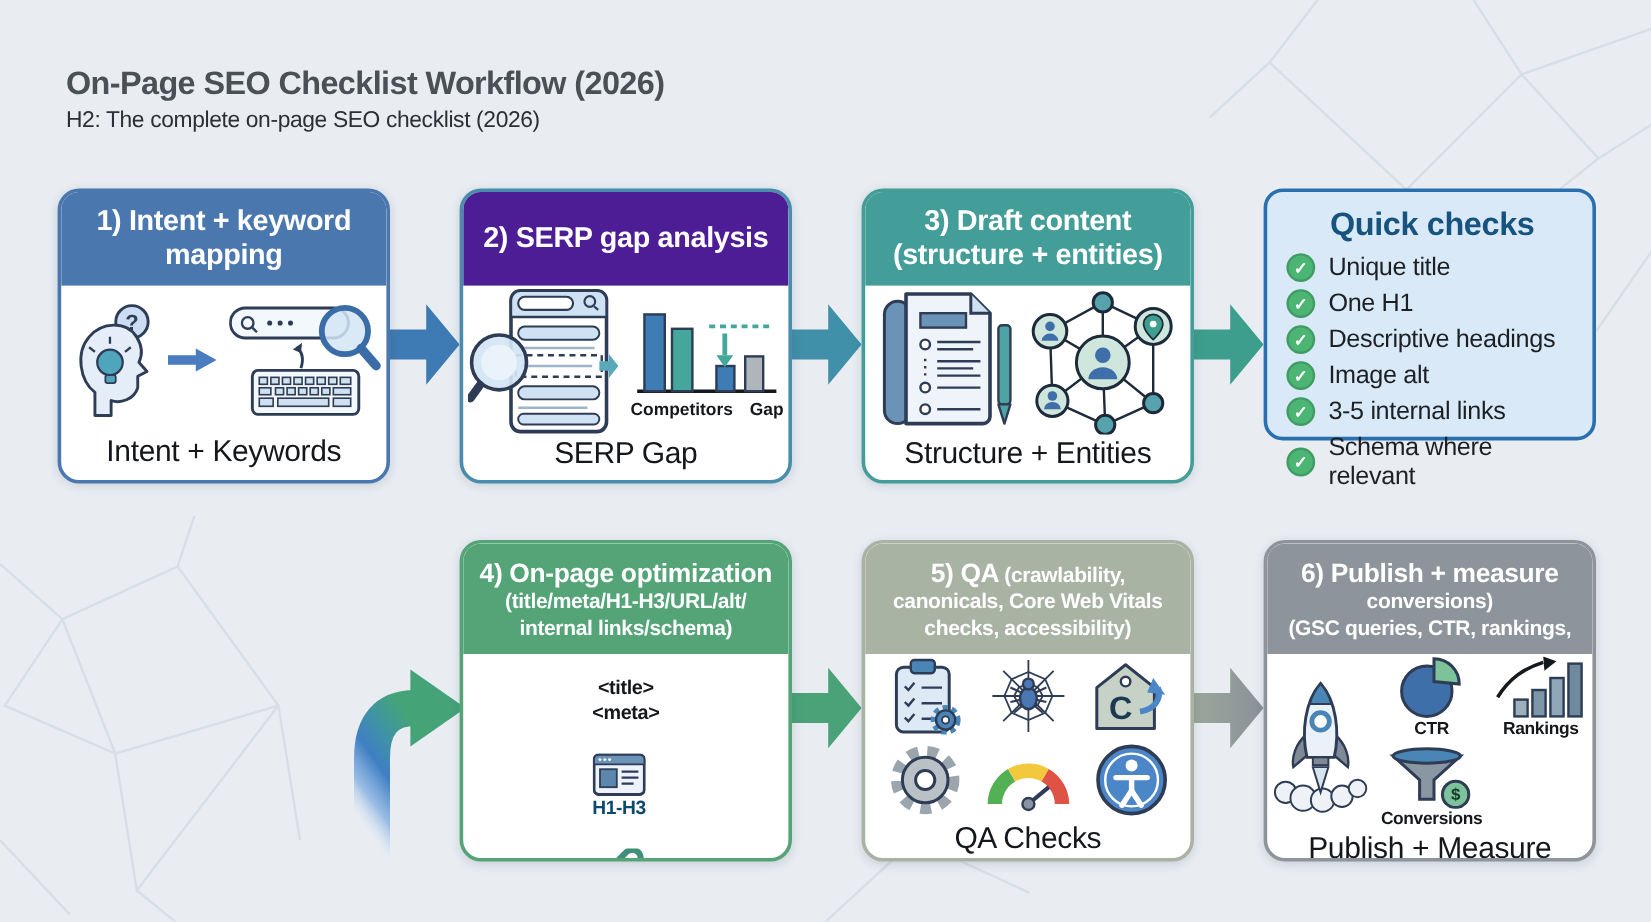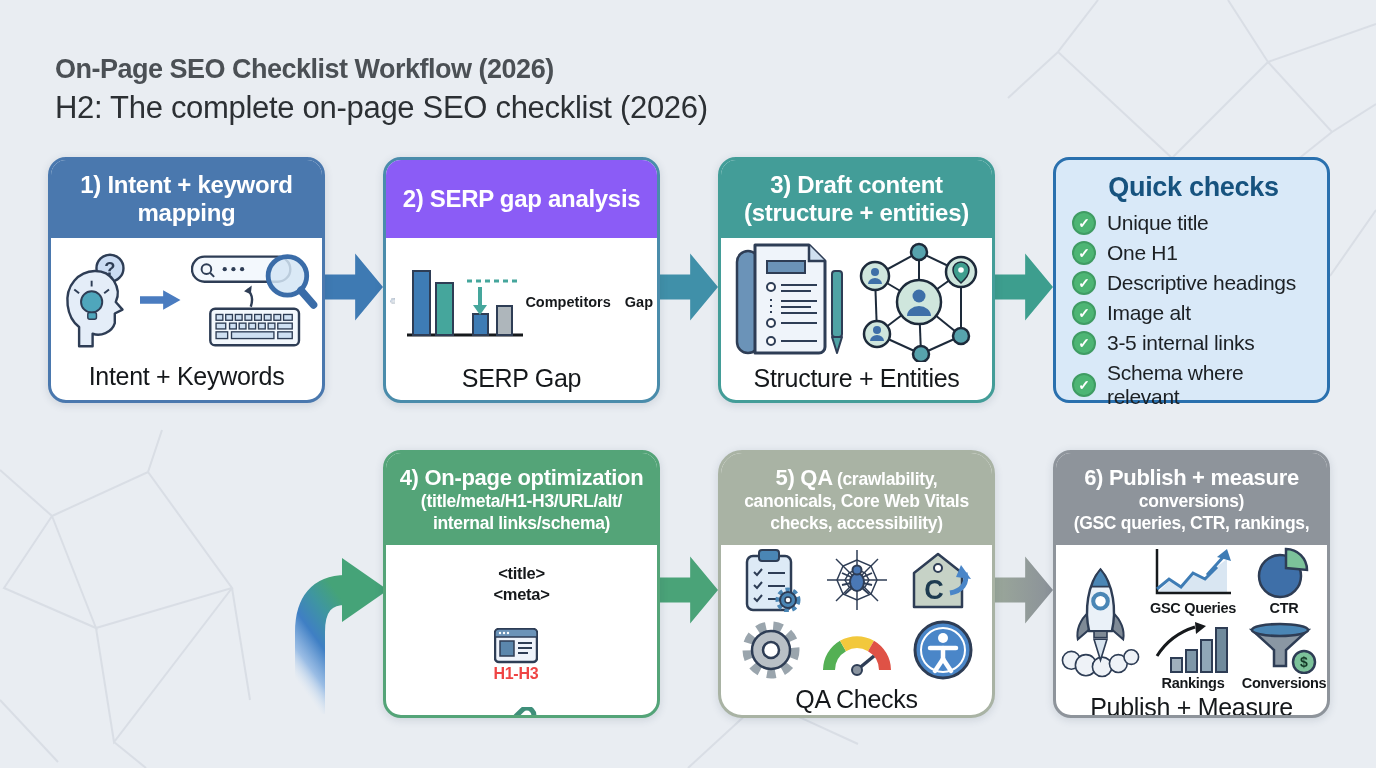--- a/index.html
+++ b/index.html
@@ -8,82 +8,82 @@
     background:#e9edf2;
     font-family:"Liberation Sans", sans-serif;
   }
   .bg-mesh{position:absolute;left:0;top:0;z-index:0;}
   .page-title{
     position:absolute;left:55px;top:36px;z-index:2;
     font-size:27px;font-weight:bold;color:#4b5055;letter-spacing:-0.5px;
   }
   .page-subtitle{
     position:absolute;left:55px;top:90px;z-index:2;
-    font-size:31px;font-weight:400;color:#2c3034;letter-spacing:-0.3px;
+    font-size:19px;font-weight:400;color:#2c3034;letter-spacing:-0.3px;
   }
   .box{
     position:absolute;width:277px;box-sizing:border-box;z-index:2;
     background:#fff;border:3px solid;border-radius:18px;overflow:hidden;
     display:flex;flex-direction:column;
     box-shadow:0 2px 8px rgba(40,60,90,.15);
   }
   .row1{top:157px;height:246px;}
   .row2{top:450px;height:268px;}
   .col1{left:48px;} .col2{left:383px;} .col3{left:718px;} .col4{left:1053px;}
   .hd{
     flex:0 0 auto;color:#fff;font-weight:bold;text-align:center;
     display:flex;flex-direction:column;justify-content:center;
     letter-spacing:-0.3px;
   }
   .row1 .hd{height:78px;font-size:24px;line-height:1.18;}
   .row2 .hd{height:92px;line-height:1.24;}
   .row2 .hd .l-big{font-size:22px;}
   .row2 .hd .l-small{font-size:17.5px;}
   .hd1{background:#4a78ae;} .b1{border-color:#4a78ae;}
-  .hd2{background:#8b5cf6;} .b2{border-color:#4a8cab;}
+  .hd2{background:#4c1d95;} .b2{border-color:#4a8cab;}
   .hd3{background:#439d98;} .b3{border-color:#439d98;}
   .hd4{background:#54a478;} .b4{border-color:#54a478;}
-  .hd5{background:#a9b3a4;} .b5{border-color:#a9b3a4;border-radius:24px;}
+  .hd5{background:#a9b3a4;} .b5{border-color:#a9b3a4;}
   .hd6{background:#8e949b;} .b6{border-color:#8e949b;}
   .content{flex:1 1 auto;display:flex;align-items:center;justify-content:center;gap:10px;padding:2px 4px;}
   .caption{
     flex:0 0 auto;text-align:center;font-size:25px;color:#15181b;
     padding-bottom:9px;letter-spacing:-0.3px;
   }
   
   .harrow{
     position:absolute;width:58px;height:78px;z-index:1;
     clip-path:polygon(0 34%,52% 34%,52% 7%,100% 50%,52% 93%,52% 66%,0 66%);
   }
   
   .quick{
-    position:absolute;left:1053px;top:157px;width:277px;height:246px;box-sizing:border-box;z-index:2;
+    position:absolute;left:1053px;top:157px;width:277px;height:210px;box-sizing:border-box;z-index:2;
     background:#d9e9f8;border:3px solid #2a70ae;border-radius:16px;
     padding:10px 12px 8px 16px;
   }
   .quick-title{
     text-align:center;font-size:27px;font-weight:bold;color:#17537f;
     margin:2px 0 8px 0;letter-spacing:-0.3px;
   }
   .quick ul{list-style:none;margin:0;padding:0;}
   .quick li{display:flex;align-items:center;gap:11px;margin-bottom:6px;}
   .chk{
     flex:0 0 auto;width:24px;height:24px;border-radius:50%;
     background:#4db574;border:2px solid #3f9c63;box-sizing:border-box;
     color:#fff;font-size:14px;font-weight:bold;display:flex;align-items:center;justify-content:center;
   }
   .quick .qlabel{font-size:21px;color:#1c2024;letter-spacing:-0.3px;}
   
-  .barsblock{display:flex;align-items:center;}
+  .barsblock{display:flex;flex-direction:column;align-items:center;}
   .barlabels{display:flex;gap:14px;font-size:14.5px;font-weight:bold;color:#15181b;margin-top:2px;}
   
   .c4{flex-direction:column;gap:0;justify-content:flex-start;padding-top:4px;}
   .rowA{display:flex;align-items:flex-start;justify-content:center;gap:24px;flex-direction:column;}
   .itemcol{display:flex;flex-direction:column;align-items:center;}
-  .ilab{font-size:16px;font-weight:bold;color:#ef4444;margin-top:1px;letter-spacing:-0.3px;}
+  .ilab{font-size:16px;font-weight:bold;color:#0c4a6e;margin-top:1px;letter-spacing:-0.3px;}
   .tm{font-size:16.5px;font-weight:bold;color:#15181b;line-height:1.25;text-align:center;margin-top:14px;letter-spacing:-0.3px;}
   .rowB{display:flex;align-items:flex-start;justify-content:center;gap:8px;margin-top:-4px;}
   .schemacol{display:flex;flex-direction:column;align-items:center;margin-top:-6px;}
   
   .c5{display:grid;grid-template-columns:repeat(3,84px);grid-template-rows:66px 66px;align-items:center;justify-items:center;justify-content:center;align-content:center;gap:4px 2px;}
   
   .c6{gap:4px;align-items:center;}
   .metrics{display:grid;grid-template-columns:96px 78px;grid-template-rows:auto auto;gap:6px 4px;justify-items:center;}
   .mlab{font-size:14.5px;font-weight:bold;color:#15181b;margin-top:1px;letter-spacing:-0.3px;}
   .curve-arrow{position:absolute;left:272px;top:540px;z-index:1;}
@@ -494,30 +494,20 @@
       <polygon points="42,92 58,92 50,118" fill="#d7e3ee" stroke="#2e3d55" stroke-width="2"></polygon>
       <path d="M36,58 C24,68 20,82 22,92 L36,80 Z" fill="#7f8a96" stroke="#2e3d55" stroke-width="2.5"></path>
       <path d="M64,58 C76,68 80,82 78,92 L64,80 Z" fill="#7f8a96" stroke="#2e3d55" stroke-width="2.5"></path>
       <path d="M50,6 C66,24 70,56 64,82 L36,82 C30,56 34,24 50,6 Z" fill="#eaf1f8" stroke="#2e3d55" stroke-width="3"></path>
       <path d="M50,6 C55,12 59,19 61,27 L39,27 C41,19 45,12 50,6 Z" fill="#4a86b5" stroke="#2e3d55" stroke-width="2"></path>
       <circle cx="50" cy="45" r="9" fill="#fff" stroke="#4a86b5" stroke-width="5"></circle>
       <rect x="42" y="82" width="16" height="8" fill="#7f8a96" stroke="#2e3d55" stroke-width="2"></rect>
     </svg>
     <div class="metrics">
       <div class="itemcol">
-        <svg width="84" height="52" viewBox="0 0 84 52">
-          <polygon points="6,46 18,34 30,40 42,26 54,32 68,18 76,12 76,46" fill="#d9e6f2"></polygon>
-          <path d="M6,2 L6,46 L80,46" fill="none" stroke="#16191c" stroke-width="2.5"></path>
-          <polyline points="6,42 18,32 30,40 42,26 54,32 66,20" fill="none" stroke="#3e7cb5" stroke-width="3"></polyline>
-          <line x1="56" y1="28" x2="74" y2="8" stroke="#3e7cb5" stroke-width="3"></line>
-          <polygon points="76,2 80,14 66,10" fill="#3e7cb5"></polygon>
-        </svg>
-        <div class="mlab">GSC Queries</div>
-      </div>
-      <div class="itemcol">
         <svg width="56" height="52" viewBox="0 0 56 52">
           <circle cx="24" cy="29" r="21" fill="#3e6fa8" stroke="#2e3d55" stroke-width="2.5"></circle>
           <path d="M30,21 L30,2 A21,21 0 0 1 51,23 Z" fill="#7cc29a" stroke="#2e3d55" stroke-width="2.5"></path>
         </svg>
         <div class="mlab">CTR</div>
       </div>
       <div class="itemcol">
         <svg width="80" height="52" viewBox="0 0 80 52">
           <path d="M4,34 C14,18 26,10 42,5" fill="none" stroke="#16191c" stroke-width="3"></path>
           <polygon points="42,0 53,4 43,12" fill="#16191c"></polygon>

